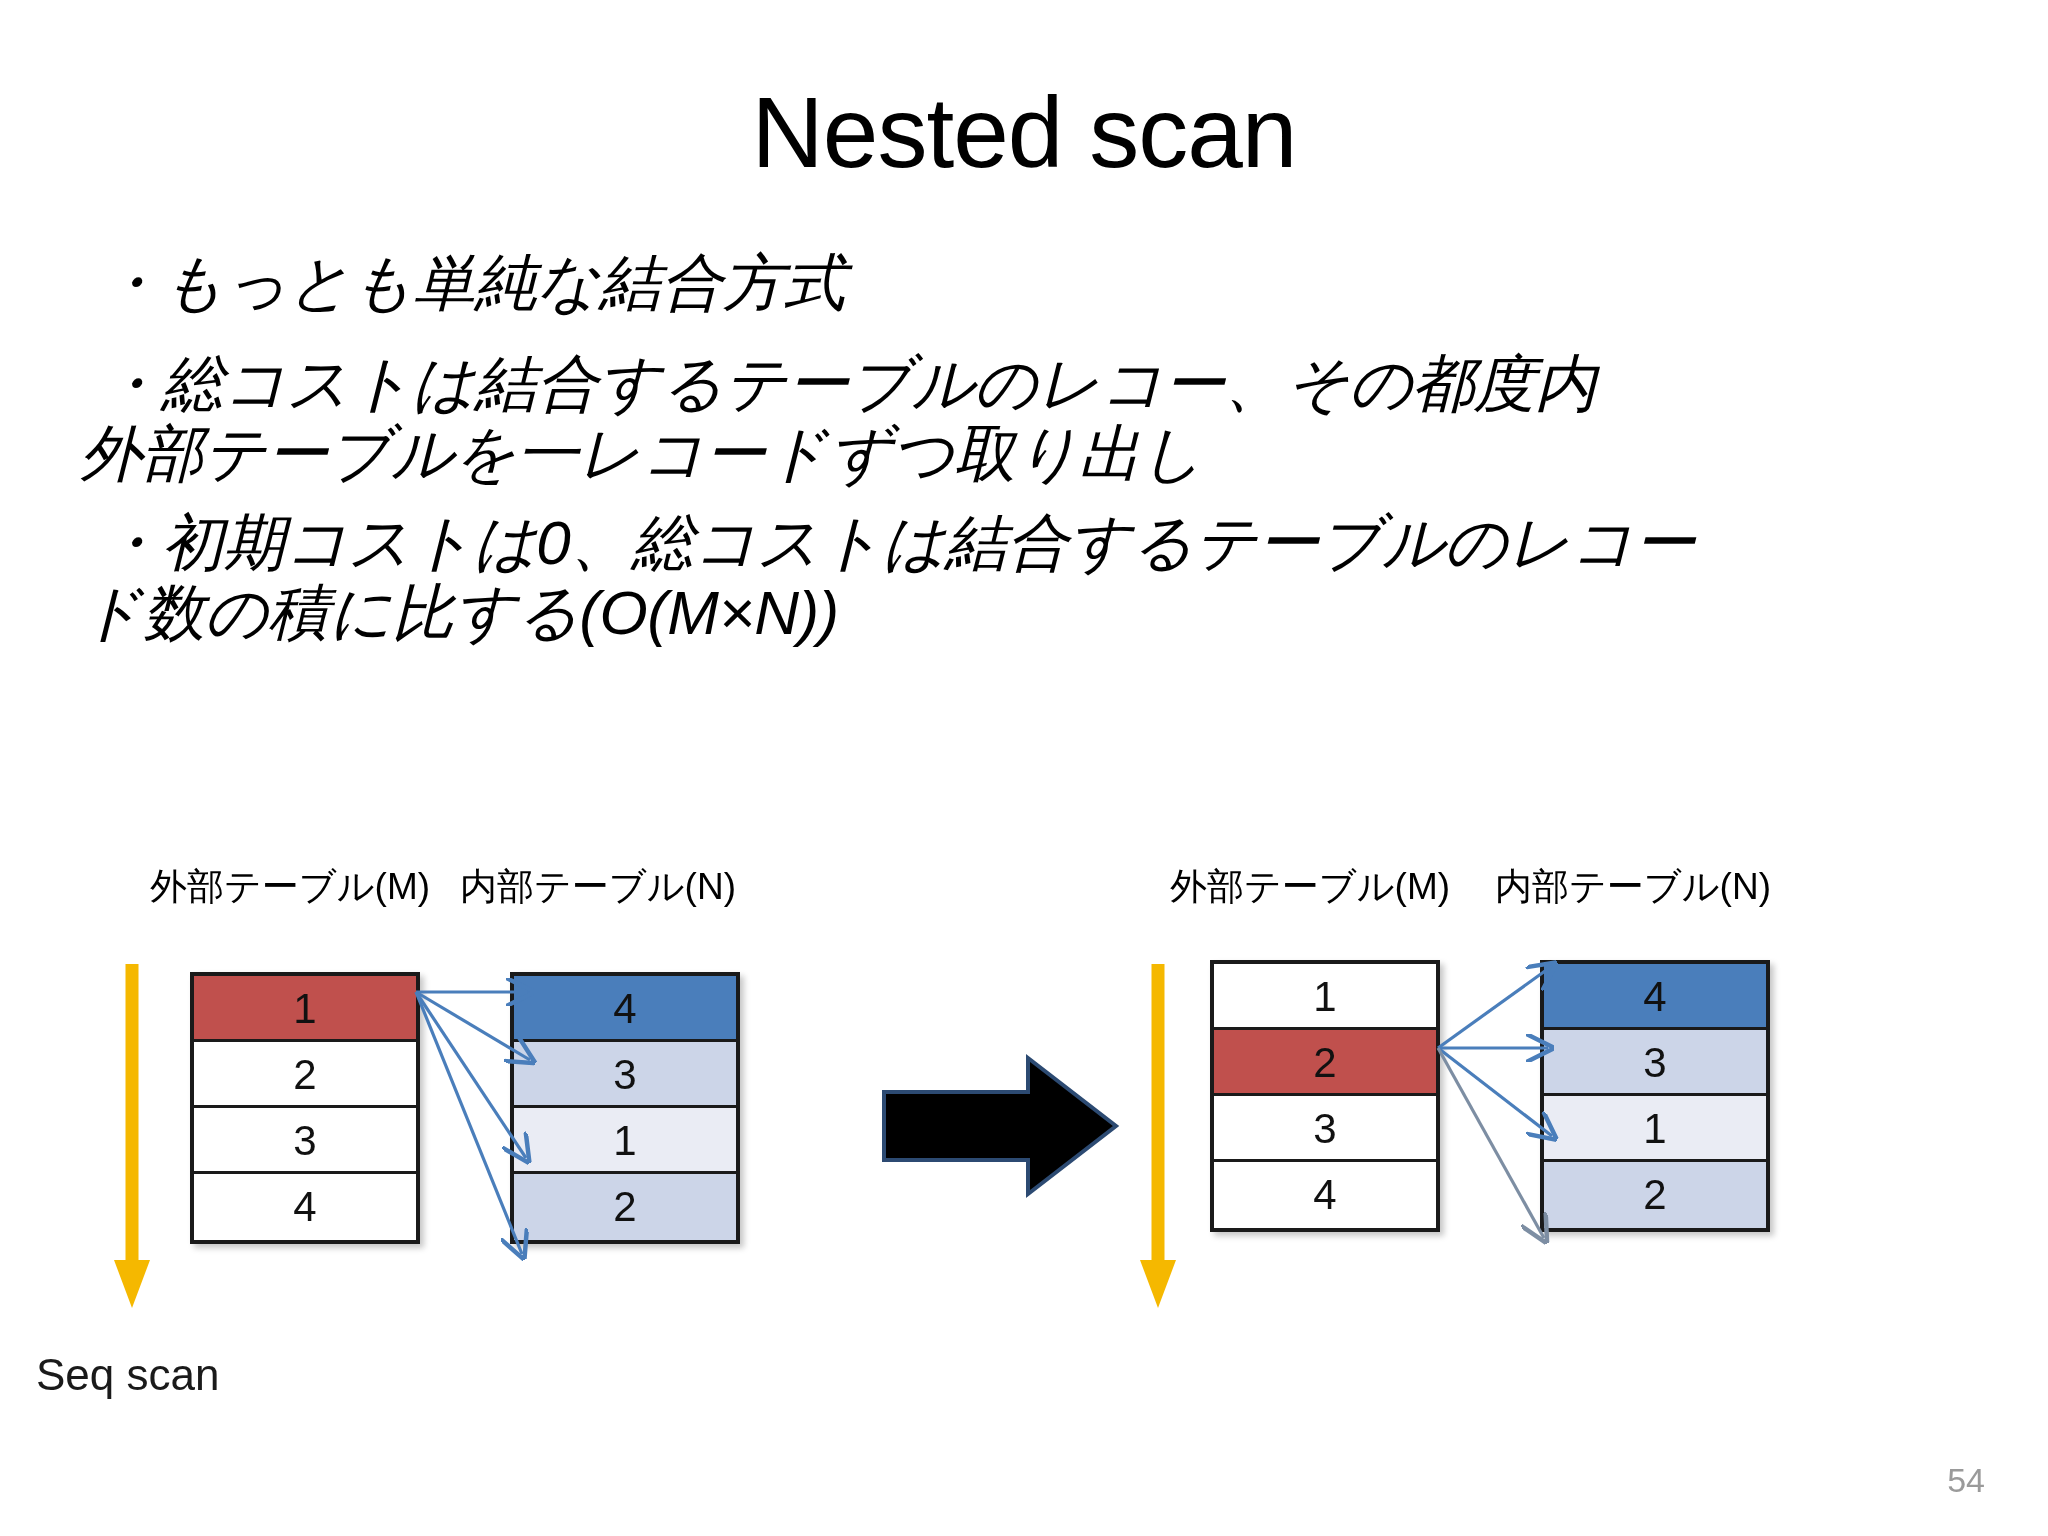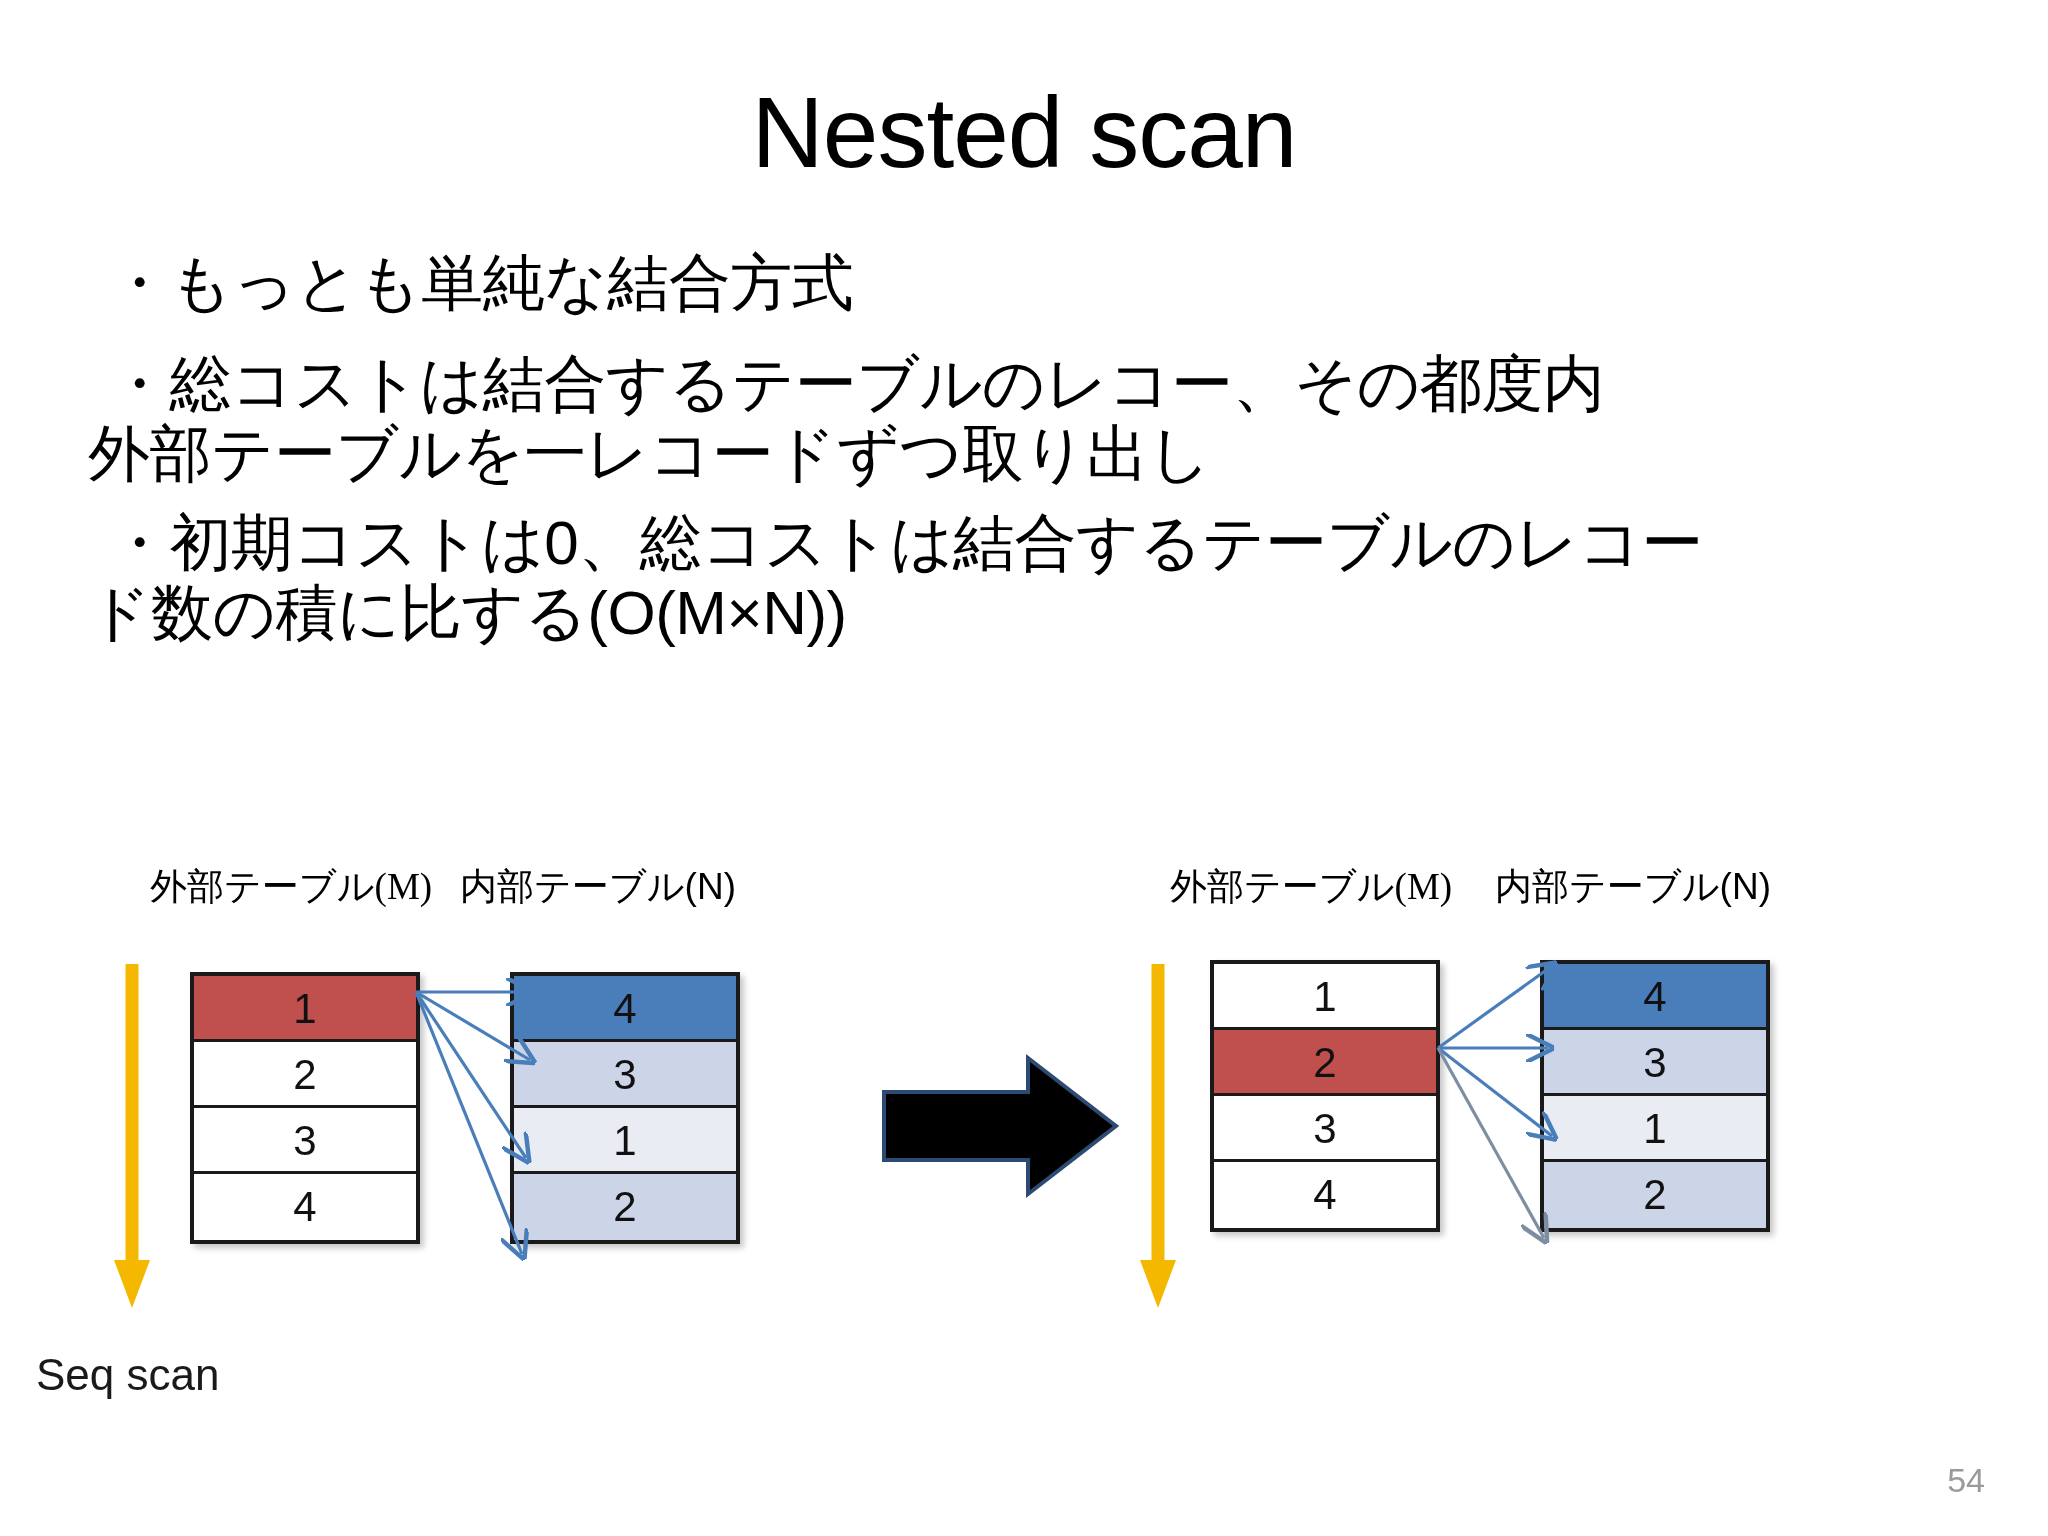--- a/index.html
+++ b/index.html
@@ -27,23 +27,24 @@
     line-height: 1.0;
     font-weight: 400;
     letter-spacing: -1px;
     color: #000000;
     white-space: nowrap;
   }
 
   
   #body-text {
     position: absolute;
-    left: 108px;
+    left: 100px;
     top: 248px;
     width: 1860px;
+    font-style: italic;
   }
   .bullet-block {
     font-size: 62px;
     line-height: 1.12;
     color: #000000;
     margin-bottom: 20px;
     letter-spacing: -0.5px;
   }
   .bullet-block.first { margin-bottom: 32px; }
   .bullet-line { display: block; white-space: nowrap; }
@@ -74,21 +75,21 @@
     height: 54px;
   }
   .tbl-label {
     position: absolute;
     top: 0;
     font-size: 37px;
     white-space: nowrap;
     color: #000000;
     font-weight: 500;
   }
-  .tbl-label.outer { left: 120px; font-family: Liberation Serif, serif; }
+  .tbl-label.outer { left: 120px; }
   .tbl-label.inner { left: 430px; }
   #panel-right .tbl-label.outer { left: 90px; }
   #panel-right .tbl-label.inner { left: 415px; }
 
   
   .seq-arrow {
     position: absolute;
     left: 82px;
     top: 108px;
     width: 40px;

